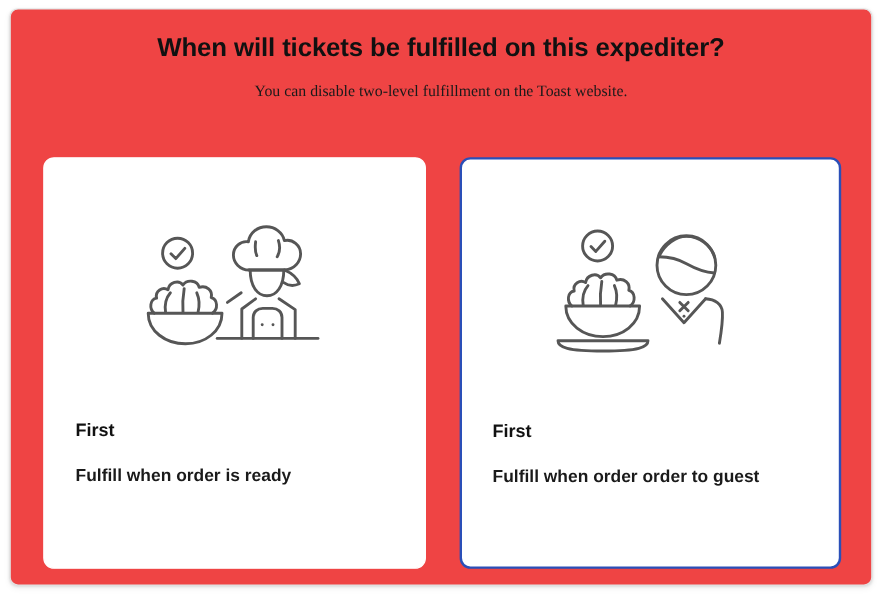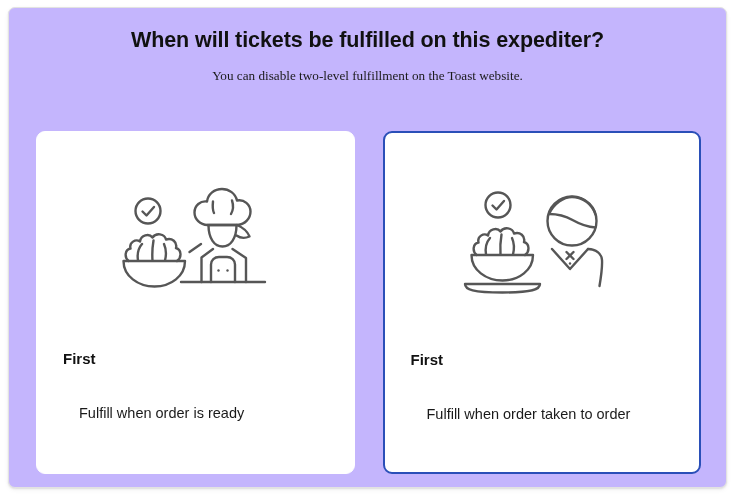--- a/index.html
+++ b/index.html
@@ -18,21 +18,21 @@
     width: 737px;
     height: 496px;
   }
   .panel {
     position: absolute;
     left: 8px;
     top: 7px;
     width: 719px;
     height: 481px;
     box-sizing: border-box;
-    background: #c4b5fd;
+    background: #ef4444;
     border: 1px solid #e2e2e2;
     border-radius: 7px;
     box-shadow: 0 1px 2px rgba(0,0,0,0.10), 0 2px 5px rgba(0,0,0,0.05);
   }
   .panel-title {
     margin: 0;
     padding-top: 20px;
     text-align: center;
     font-size: 21.5px;
     font-weight: bold;
@@ -89,23 +89,23 @@
     top: 218px;
   }
   .card-title {
     font-size: 15px;
     font-weight: bold;
     color: #111111;
     margin: 0;
   }
   .card-desc {
     font-size: 14.5px;
-    font-weight: normal;
+    font-weight: bold;
     color: #1a1a1a;
-    margin: 16px;
+    margin: 0;
     padding-top: 22px;
   }
 </style>
 </head>
 <body>
 
 <div id="root">
 
   <div class="panel">
 
@@ -192,19 +192,19 @@
 
             <path d="M104.5 69 L111.5 76"></path>
             <path d="M111.5 69 L104.5 76"></path>
             <path d="M108 80.5 L108 80.6"></path>
 
             <path d="M126 66 C134 66.5 139.5 70.5 140 77 C140.5 85 139 94 137.5 103"></path>
           </svg>
         </div>
         <div class="card-text">
           <p class="card-title">First</p>
-          <p class="card-desc">Fulfill when order taken to order</p>
+          <p class="card-desc">Fulfill when order order to guest</p>
         </div>
       </div>
 
     </div>
   </div>
 </div>
 
 </body></html>

